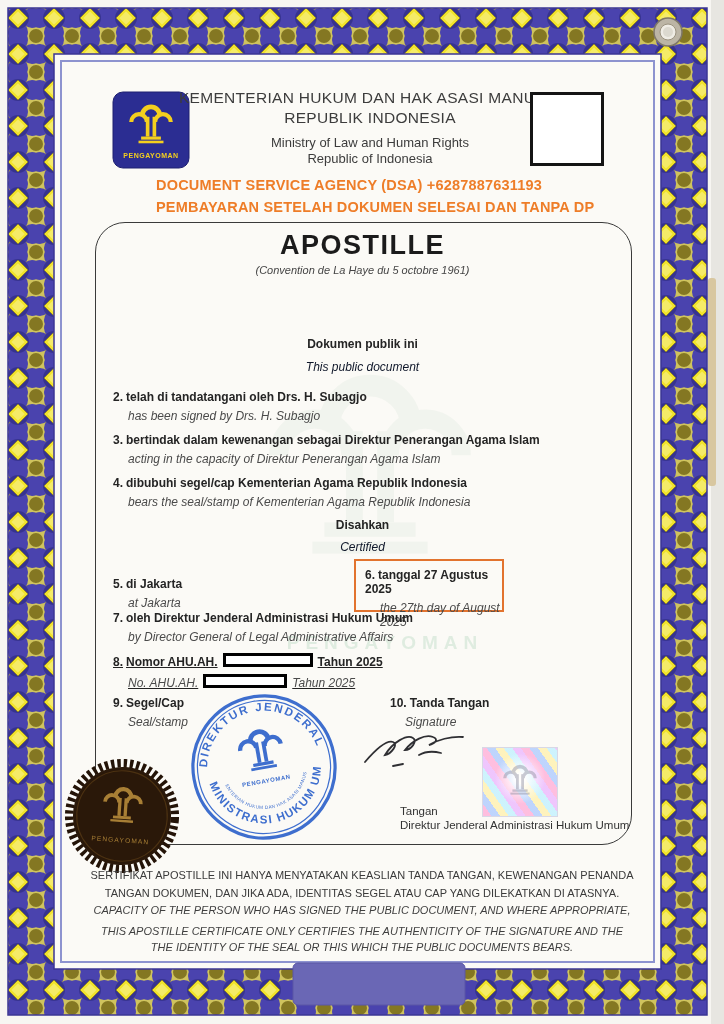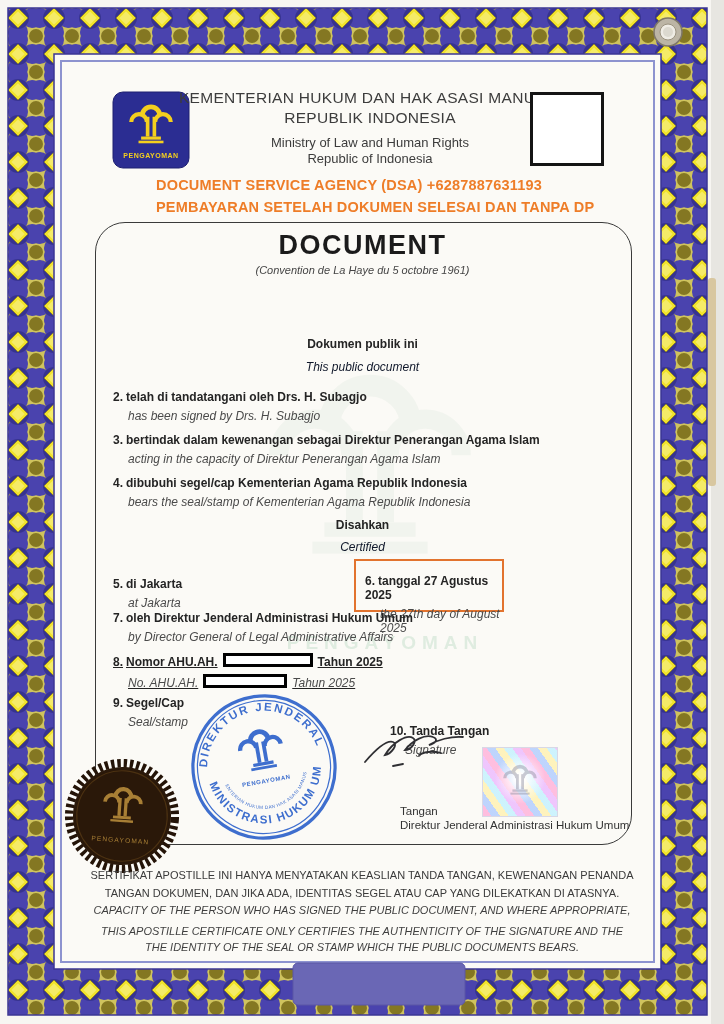--- a/index.html
+++ b/index.html
@@ -28,27 +28,27 @@
   .cert-box{left:95px;top:222px;width:535px;height:621px;border:1.6px solid #3a3a3a;border-radius:30px;}
   .cert-title{left:95px;top:230px;width:535px;text-align:center;font-size:27px;font-weight:bold;letter-spacing:1.5px;color:#1b1b1b;}
   .cert-subtitle{left:95px;top:264px;width:535px;text-align:center;font-size:11px;font-style:italic;color:#454545;}
   
   .item{left:113px;font-size:12px;color:#222;}
   .item .line-id{font-weight:600;color:#242424;}
   .item .line-en{font-style:italic;font-weight:400;color:#4a4a4a;margin-top:5px;padding-left:15px;}
   .item .num{margin-right:3px;font-weight:600;}
   .i1{top:288px;} .i2{top:390px;} .i3{top:433px;} .i4{top:476px;}
   .i5{top:565px;margin-top:12px;} .i7{top:611px;} .i8{top:653px;text-decoration:underline;} .i9{top:696px;}
-  .i10{left:390px;top:696px;margin-top:28px;}
+  .i10{left:390px;top:696px;}
   .center-block{left:95px;width:535px;text-align:center;font-size:12px;}
   .cb-id{font-weight:600;color:#242424;}
   .cb-en{font-style:italic;color:#0f172a;}
   .c1a{top:337px;} .c1b{top:360px;} .c2a{top:518px;} .c2b{top:540px;}
   .date-box{left:354px;top:559px;width:146px;height:49px;border:2.5px solid #e2732e;}
-  .date-box .inner{padding:13px 0 0 9px;font-size:12px;color:#222;}
+  .date-box .inner{padding:7px 0 0 9px;font-size:12px;color:#222;}
   .redact{display:inline-block;width:84px;height:8px;border:3px solid #000;background:#fff;vertical-align:-1px;margin:0 5px;}
   .redact.en{width:78px;}
   
   .gold-seal{left:56px;top:750px;width:132px;height:132px;}
   .blue-stamp{left:188px;top:691px;width:152px;height:152px;opacity:.92;}
   .signature{left:363px;top:728px;width:108px;height:48px;}
   .hologram{left:482px;top:747px;width:74px;height:68px;border:1px solid #d8d8e6;
     background:
       radial-gradient(circle at 50% 45%, rgba(255,255,255,.95) 0 10%, rgba(255,255,255,0) 48%),
       repeating-linear-gradient(55deg,
@@ -149,21 +149,21 @@
     <div class="h-en">Republic of Indonesia</div>
   </div>
 
   <div class="abs qr-box"></div>
 
   <div class="abs agency l1">DOCUMENT SERVICE AGENCY (DSA) +6287887631193</div>
   <div class="abs agency l2">PEMBAYARAN SETELAH DOKUMEN SELESAI DAN TANPA DP</div>
 
   <div class="abs cert-box"></div>
 
-  <div class="abs cert-title">DOCUMENT</div>
+  <div class="abs cert-title">APOSTILLE</div>
   <div class="abs cert-subtitle">(Convention de La Haye du 5 octobre 1961)</div>
 
 
   <div class="abs center-block c1a cb-id">Dokumen publik ini</div>
   <div class="abs center-block c1b cb-en">This public document</div>
 
   <div class="abs item i2">
     <div class="line-id"><span class="num">2.</span><span>telah di tandatangani oleh Drs. H. Subagjo</span></div>
     <div class="line-en">has been signed by Drs. H. Subagjo</div>
   </div>
@@ -263,16 +263,16 @@
   <div class="abs signatory">
     <div>Tangan</div>
     <div>Direktur Jenderal Administrasi Hukum Umum</div>
   </div>
 
   <div class="abs footer">
     <div class="f-id">SERTIFIKAT APOSTILLE INI HANYA MENYATAKAN KEASLIAN TANDA TANGAN, KEWENANGAN PENANDA</div>
     <div class="f-id">TANGAN DOKUMEN, DAN JIKA ADA, IDENTITAS SEGEL ATAU CAP YANG DILEKATKAN DI ATASNYA.</div>
     <div class="f-en" style="margin-top:0">CAPACITY OF THE PERSON WHO HAS SIGNED THE PUBLIC DOCUMENT, AND WHERE APPROPRIATE,</div>
     <div class="f-en">THIS APOSTILLE CERTIFICATE ONLY CERTIFIES THE AUTHENTICITY OF THE SIGNATURE AND THE</div>
-    <div class="f-en" style="margin-top:0">THE IDENTITY OF THE SEAL OR STAMP WHICH THE PUBLIC DOCUMENTS BEARS.</div>
+    <div class="f-en" style="margin-top:0">THE IDENTITY OF THE SEAL OR THIS WHICH THE PUBLIC DOCUMENTS BEARS.</div>
   </div>
 
 </div>
 
 </body></html>

